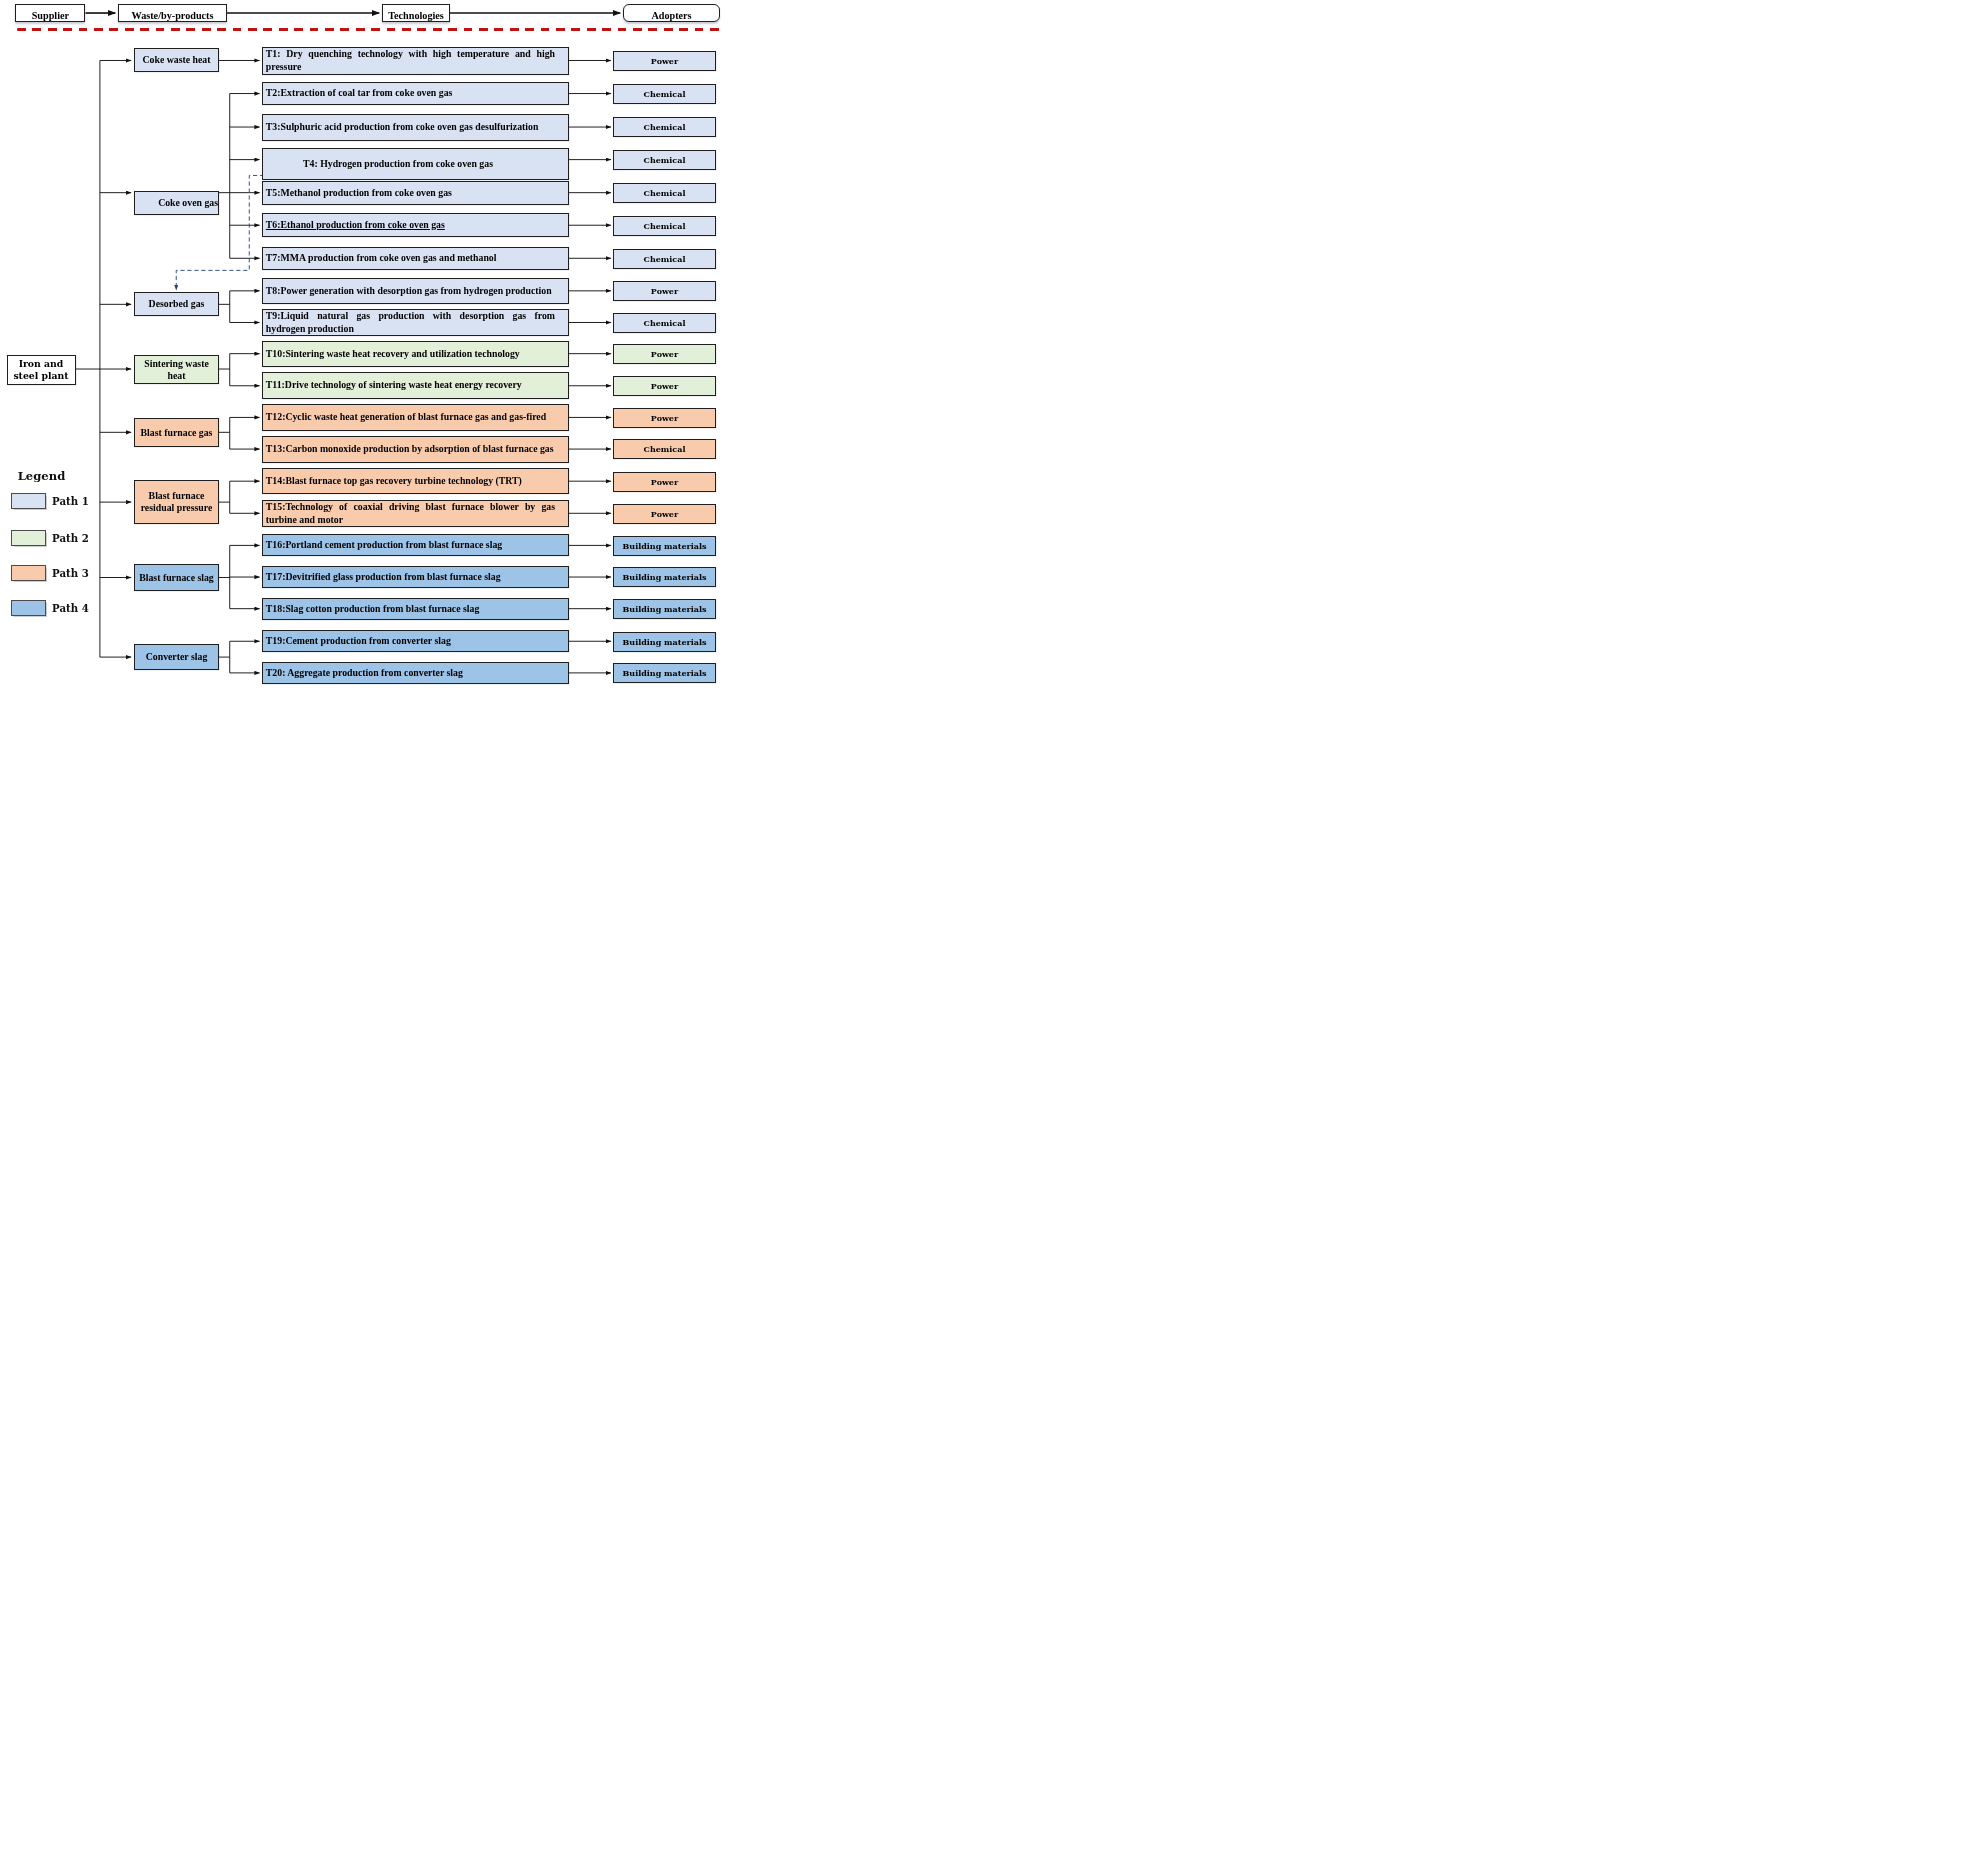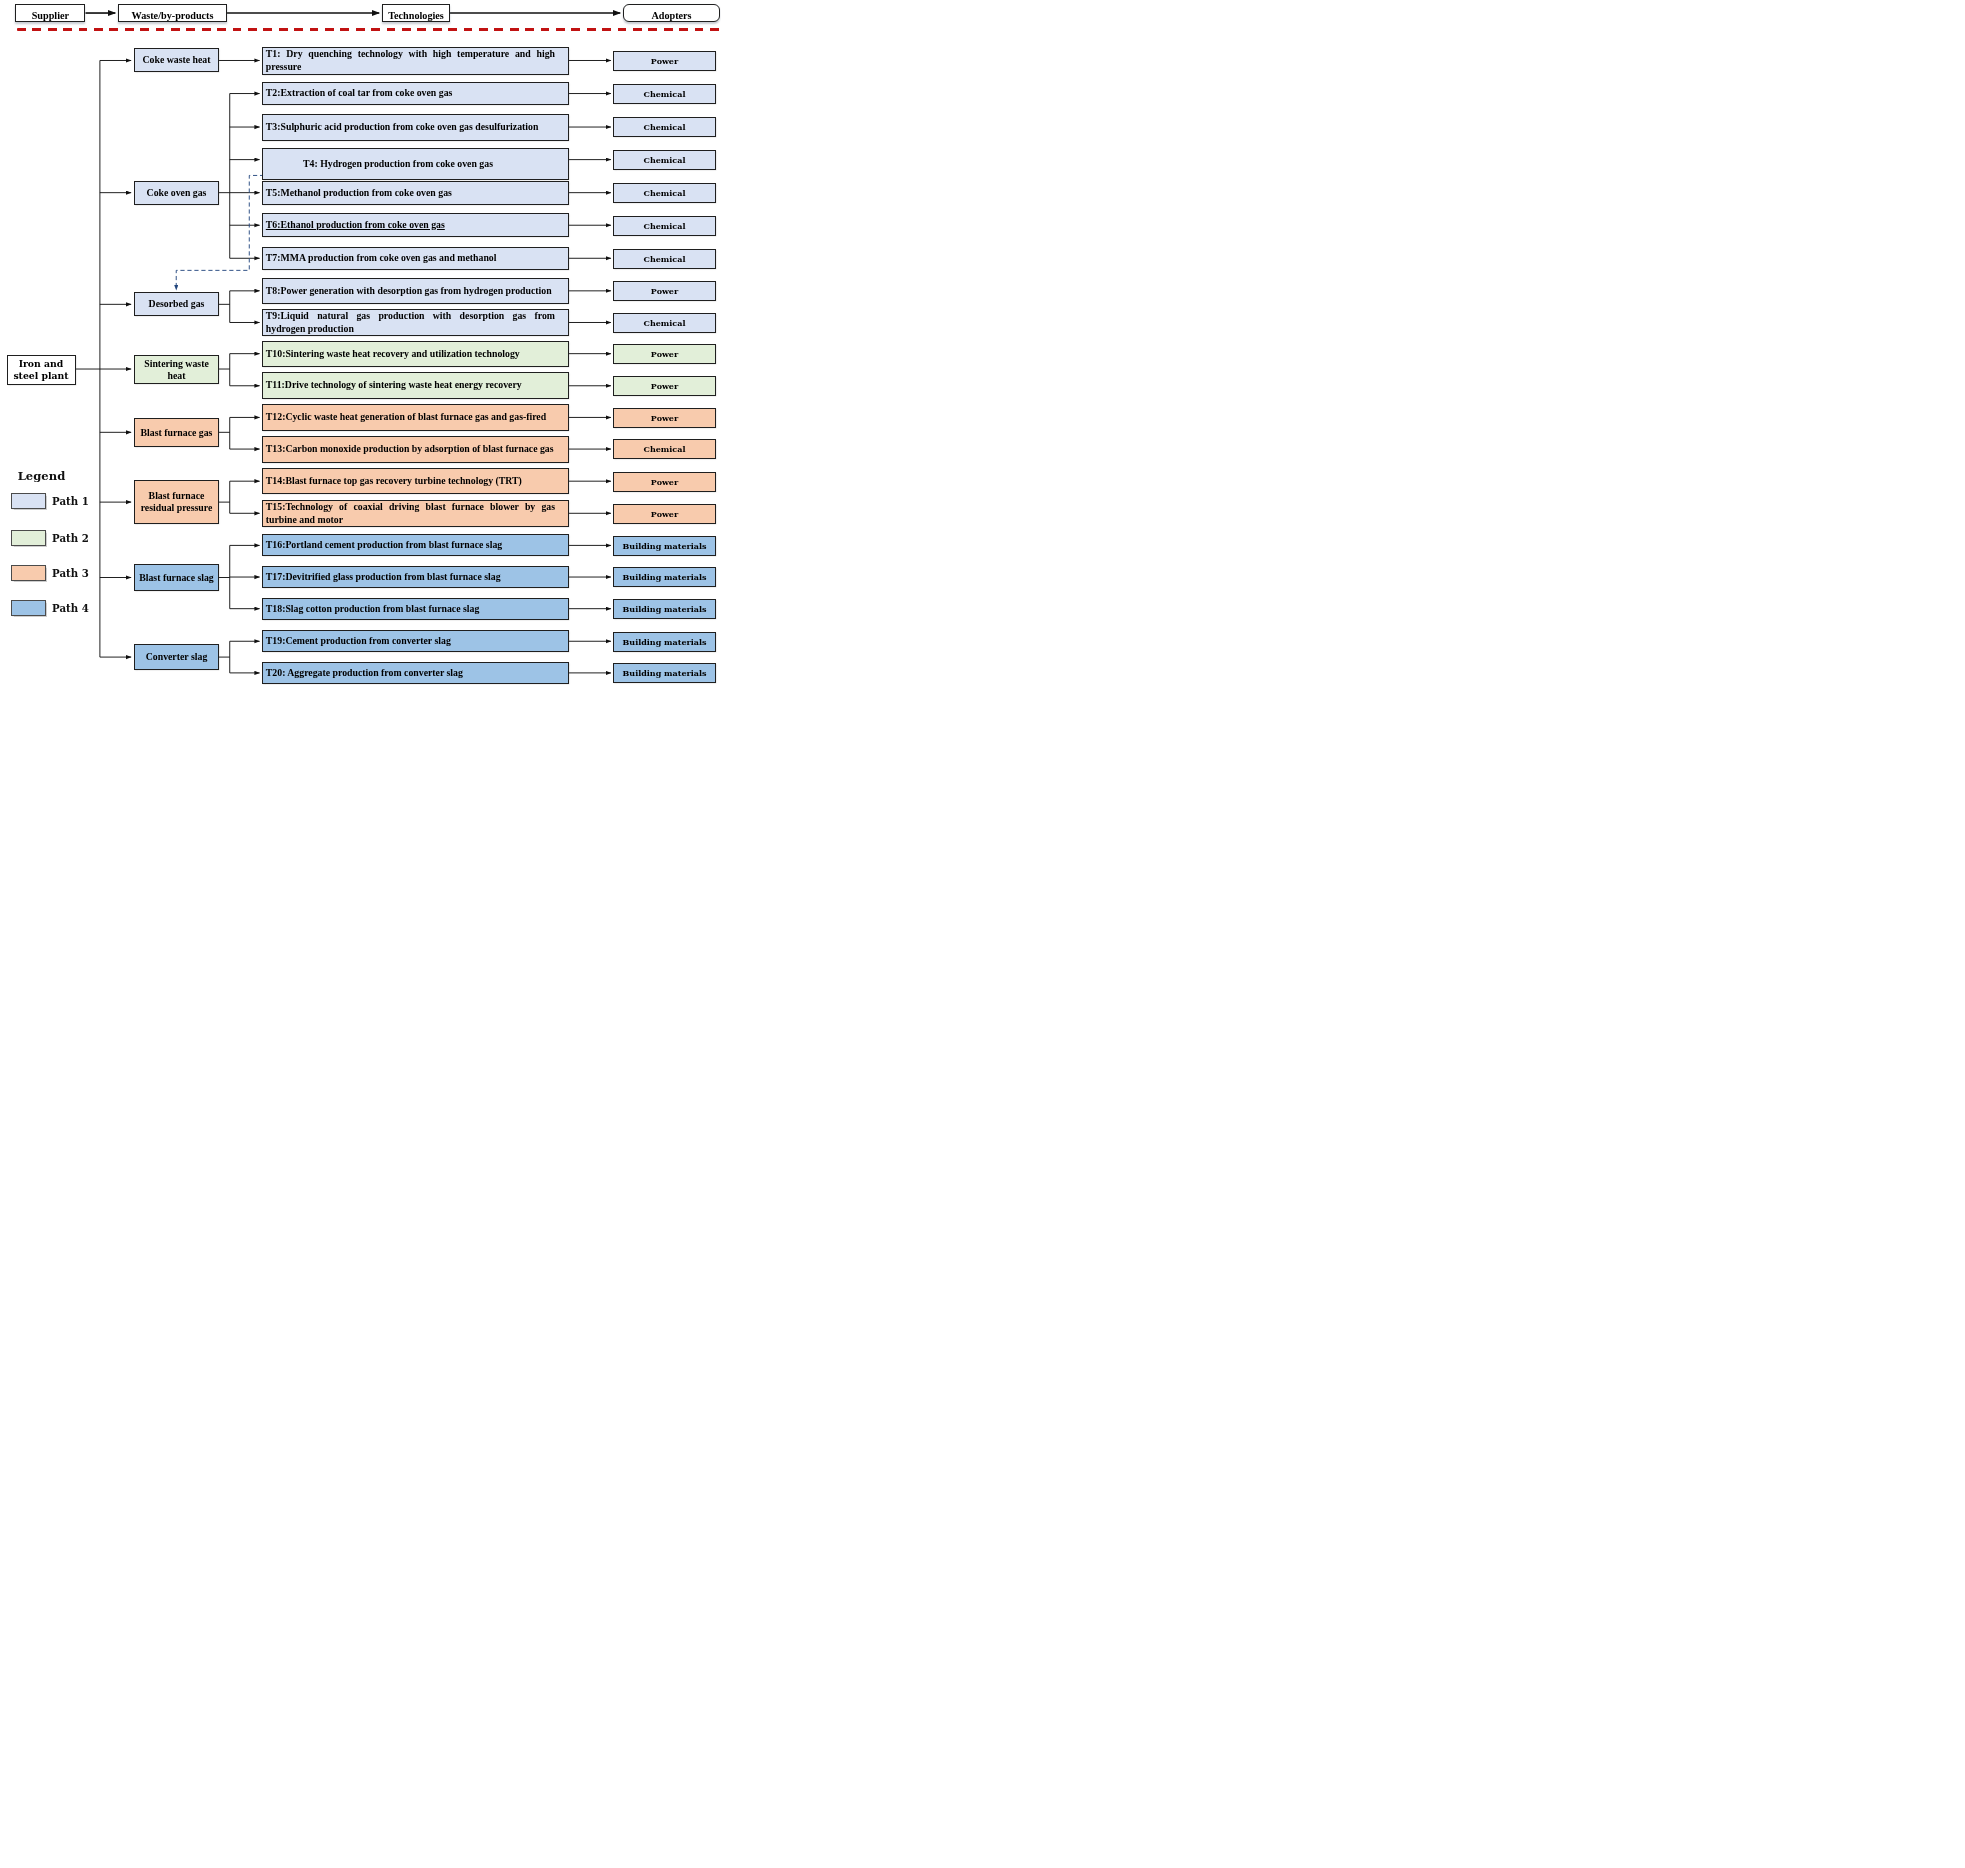--- a/index.html
+++ b/index.html
@@ -155,21 +155,21 @@
 
   <div class="divider"></div>
 
   <div class="box white srcbox">
       <span>Iron and steel plant</span>
     </div>
 
   <div class="box waste p1" style="top:48px;height:24px;">
       <span>Coke waste heat</span>
     </div>
-  <div class="box waste p1" style="top:181px;height:24px;">
+  <div class="box waste p1" style="top:191px;height:24px;justify-content:flex-end;">
       <span>Coke oven gas</span>
     </div>
   <div class="box waste p1" style="top:292px;height:24px;">
       <span>Desorbed gas</span>
     </div>
   <div class="box waste p2" style="top:355px;height:29px;">
       <span>Sintering waste heat</span>
     </div>
   <div class="box waste p3" style="top:418px;height:29px;">
       <span>Blast furnace gas</span>

